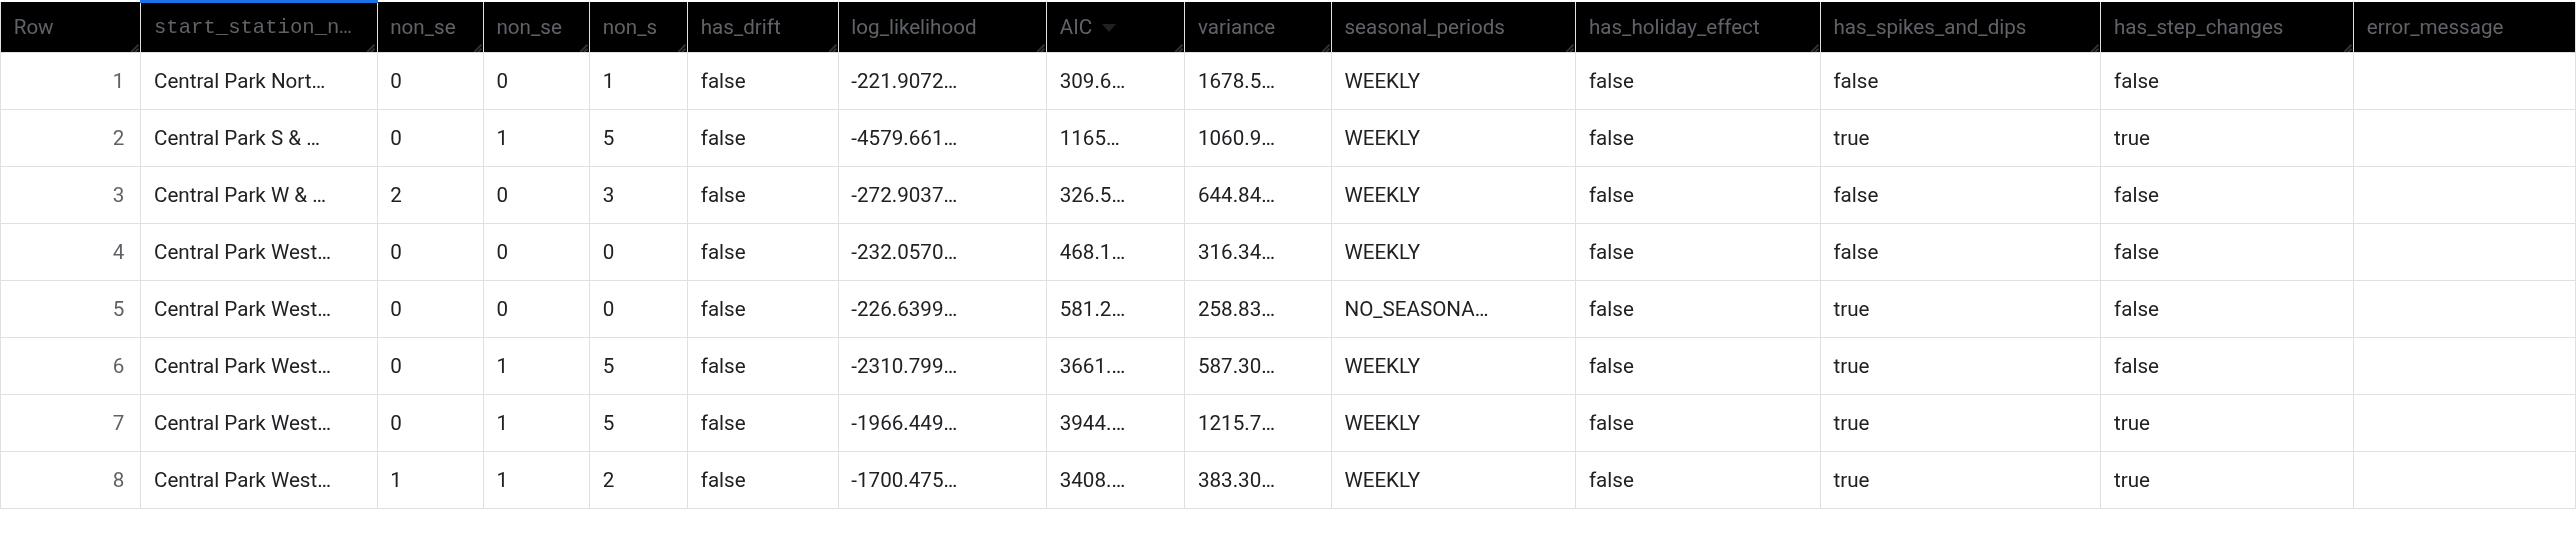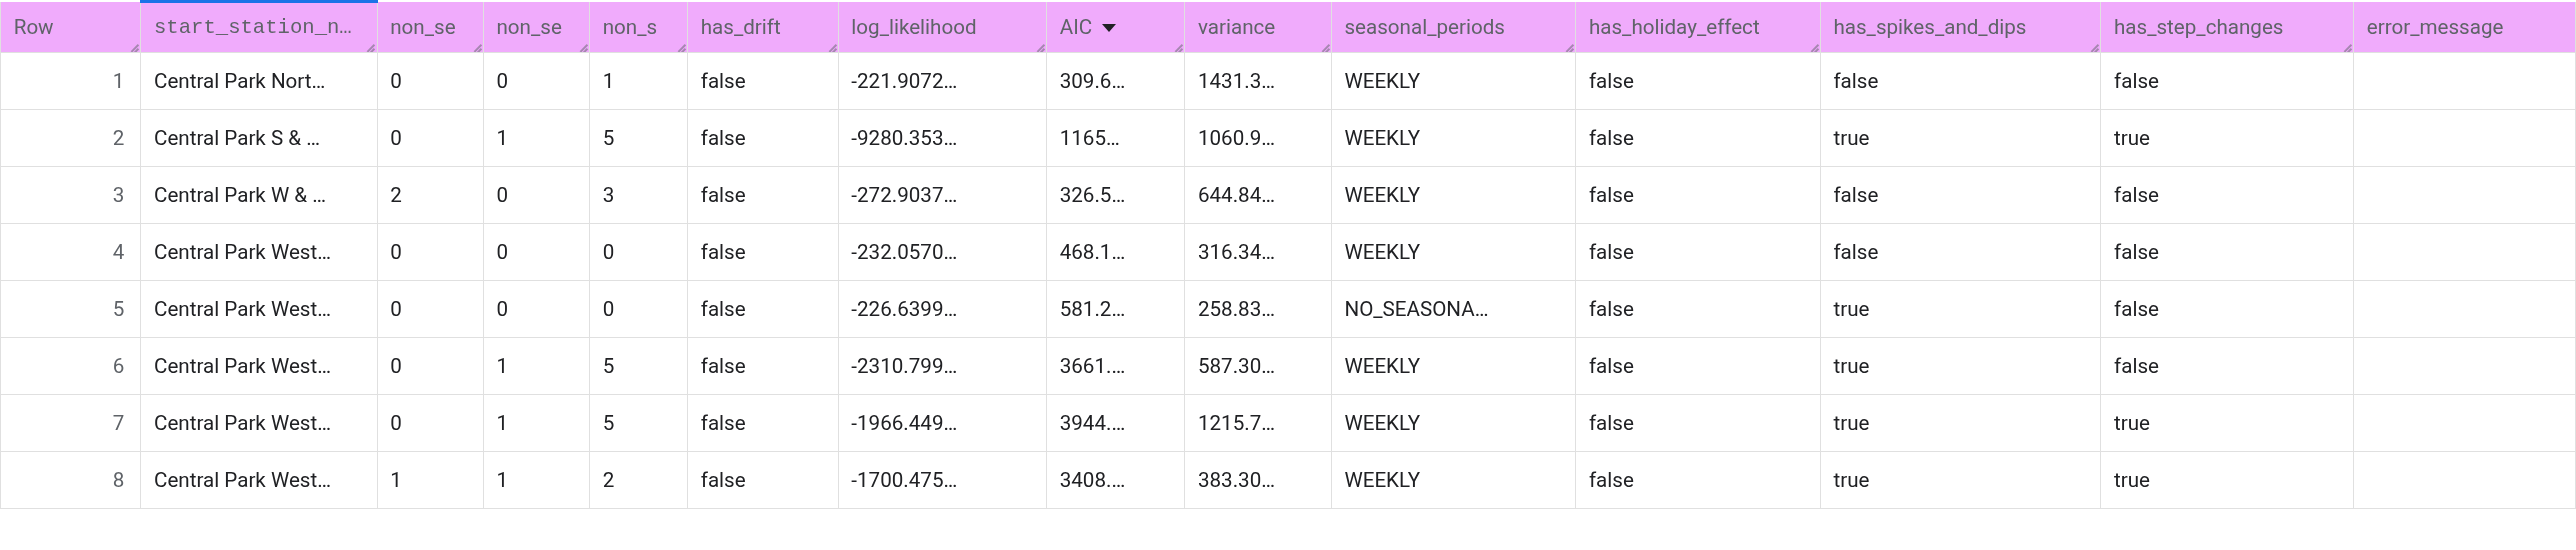--- a/index.html
+++ b/index.html
@@ -27,21 +27,21 @@
       padding: 0 12.7px;
       height: 57px;
       text-align: left;
       white-space: nowrap;
       overflow: hidden;
       text-overflow: ellipsis;
       position: relative;
       font-weight: 400;
     }
     th {
-      background: #f0abfc;
+      background: #000000;
       color: #5f6368;
       font-weight: 400;
       height: 51px;
       position: relative;
       border-top: none;
     }
     th.sorted {
       border-top: 3.2px solid #1a73e8;
       font-family: Liberation Mono, monospace;
     }
@@ -199,35 +199,35 @@
     <tbody id="table-body">
     <tr class="main-row">
           <td class="row-num">1</td>
           <td>Central Park Nort…</td>
           <td class="num-cell">0</td>
           <td class="num-cell">0</td>
           <td class="num-cell">1</td>
           <td>false</td>
           <td class="num-cell">-221.9072…</td>
           <td class="num-cell">309.6…</td>
-          <td class="num-cell">1431.3…</td>
+          <td class="num-cell">1678.5…</td>
           <td>WEEKLY</td>
           <td>false</td>
           <td>false</td>
           <td>false</td>
           <td></td>
         </tr>
         <tr class="main-row">
           <td class="row-num">2</td>
           <td>Central Park S &amp; …</td>
           <td class="num-cell">0</td>
           <td class="num-cell">1</td>
           <td class="num-cell">5</td>
           <td>false</td>
-          <td class="num-cell">-9280.353…</td>
+          <td class="num-cell">-4579.661…</td>
           <td class="num-cell">1165…</td>
           <td class="num-cell">1060.9…</td>
           <td>WEEKLY</td>
           <td>false</td>
           <td>true</td>
           <td>true</td>
           <td></td>
         </tr>
         <tr class="main-row">
           <td class="row-num">3</td>

